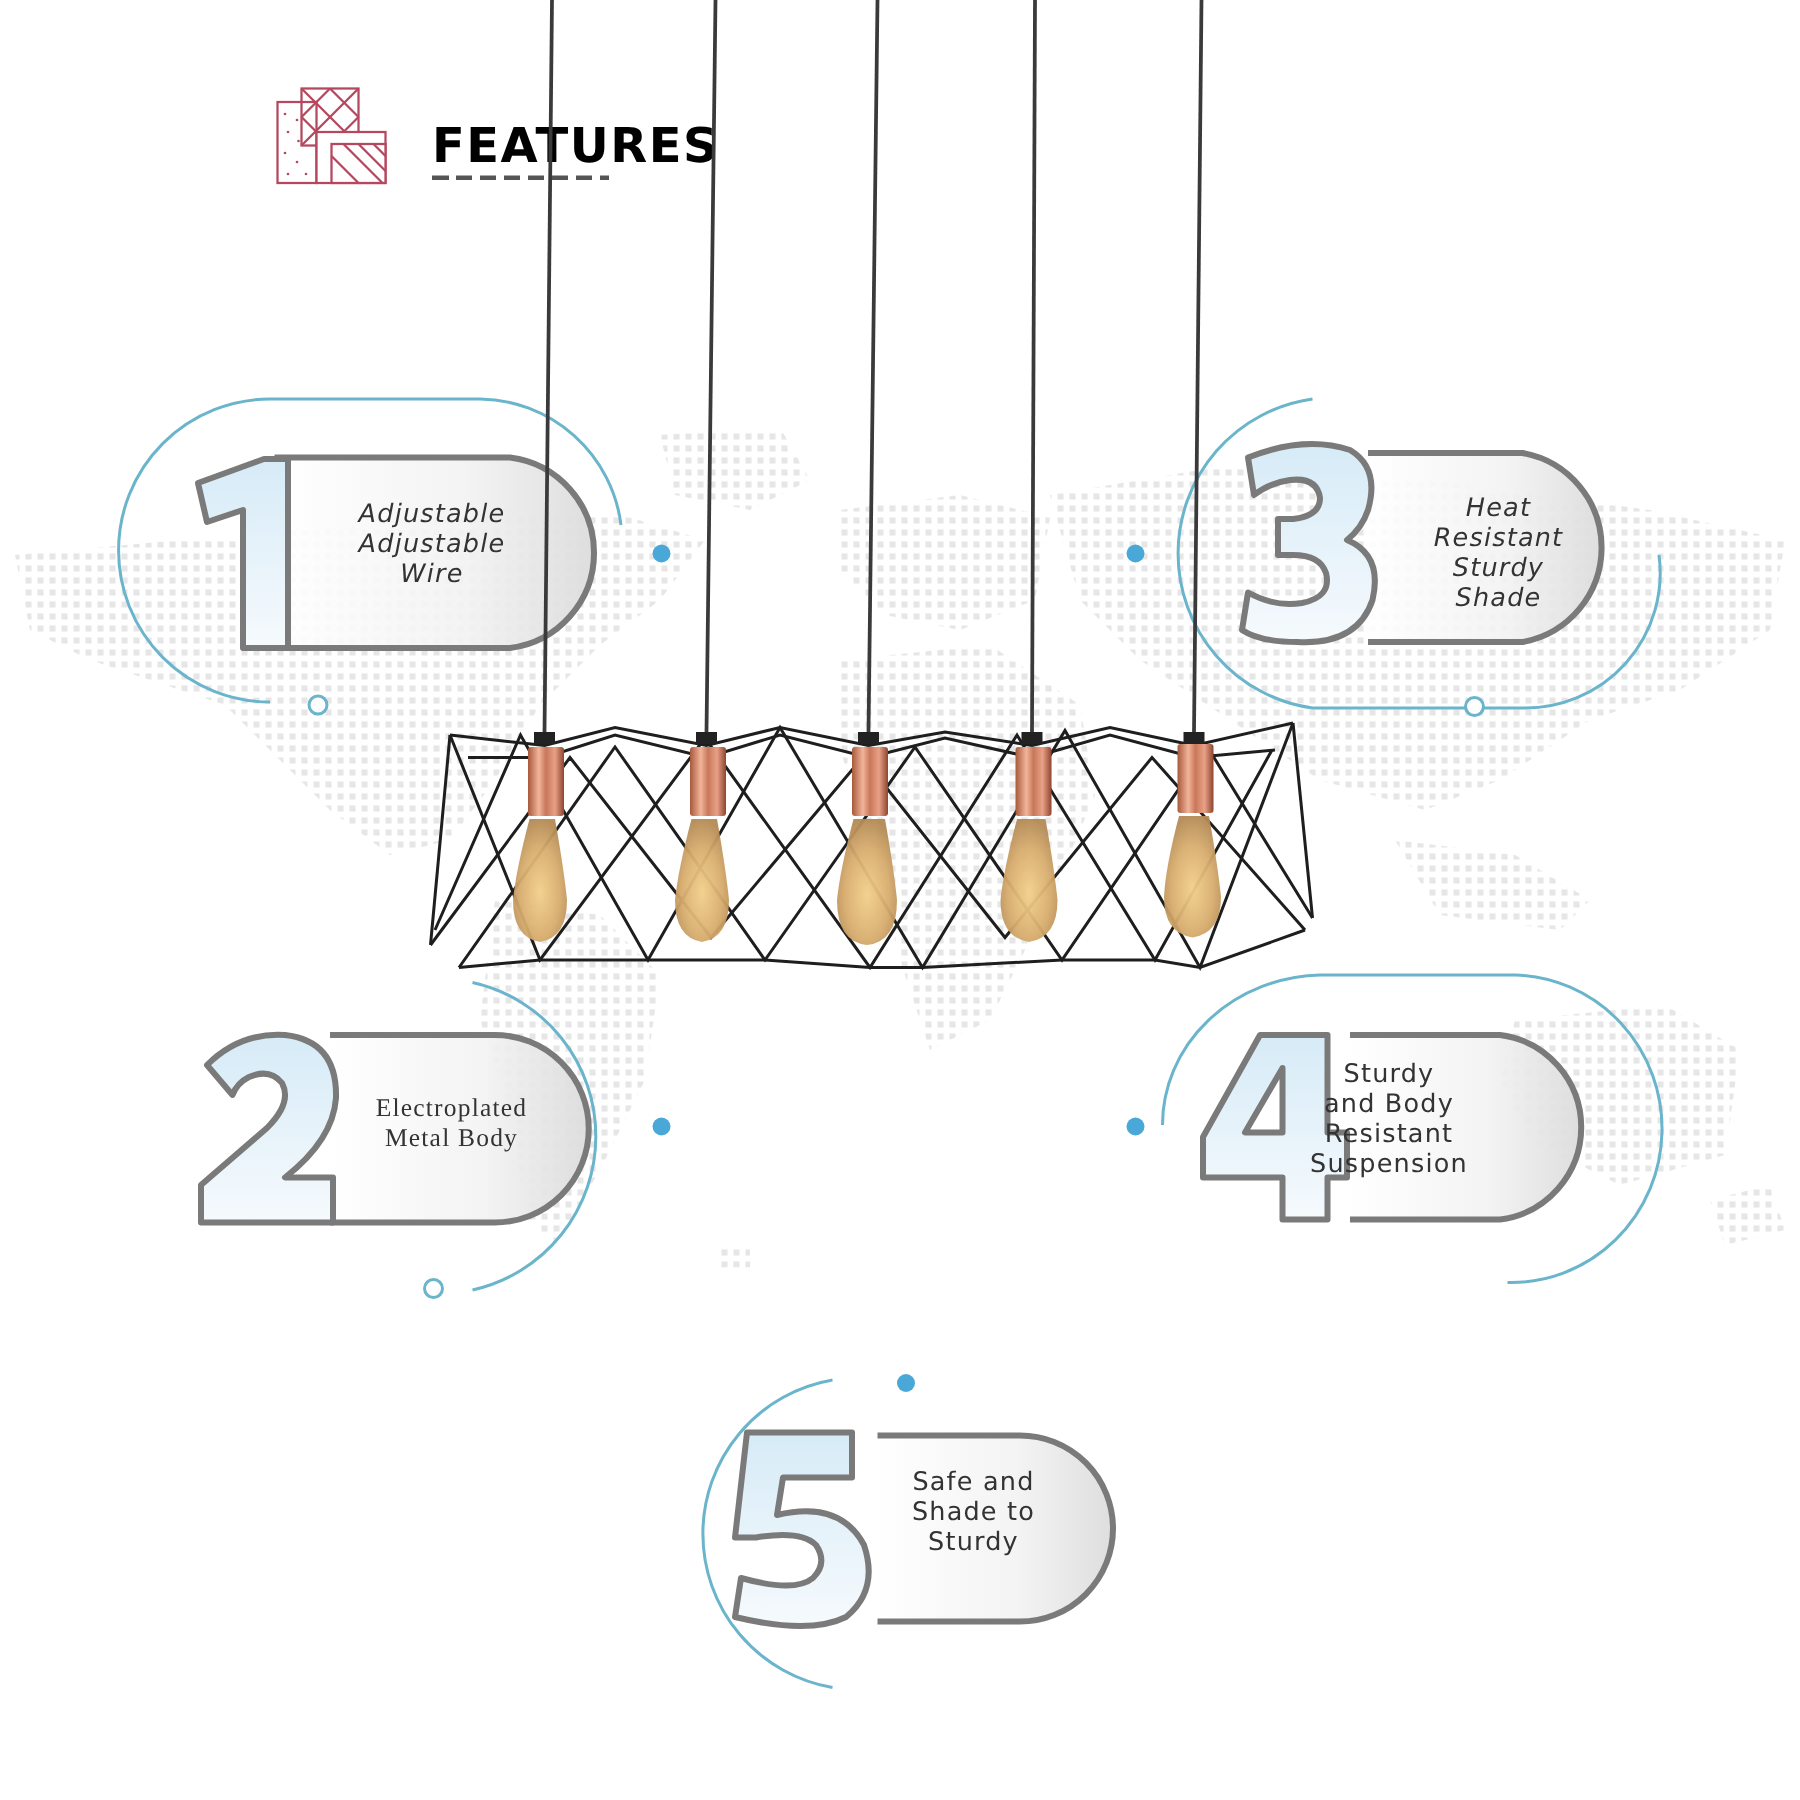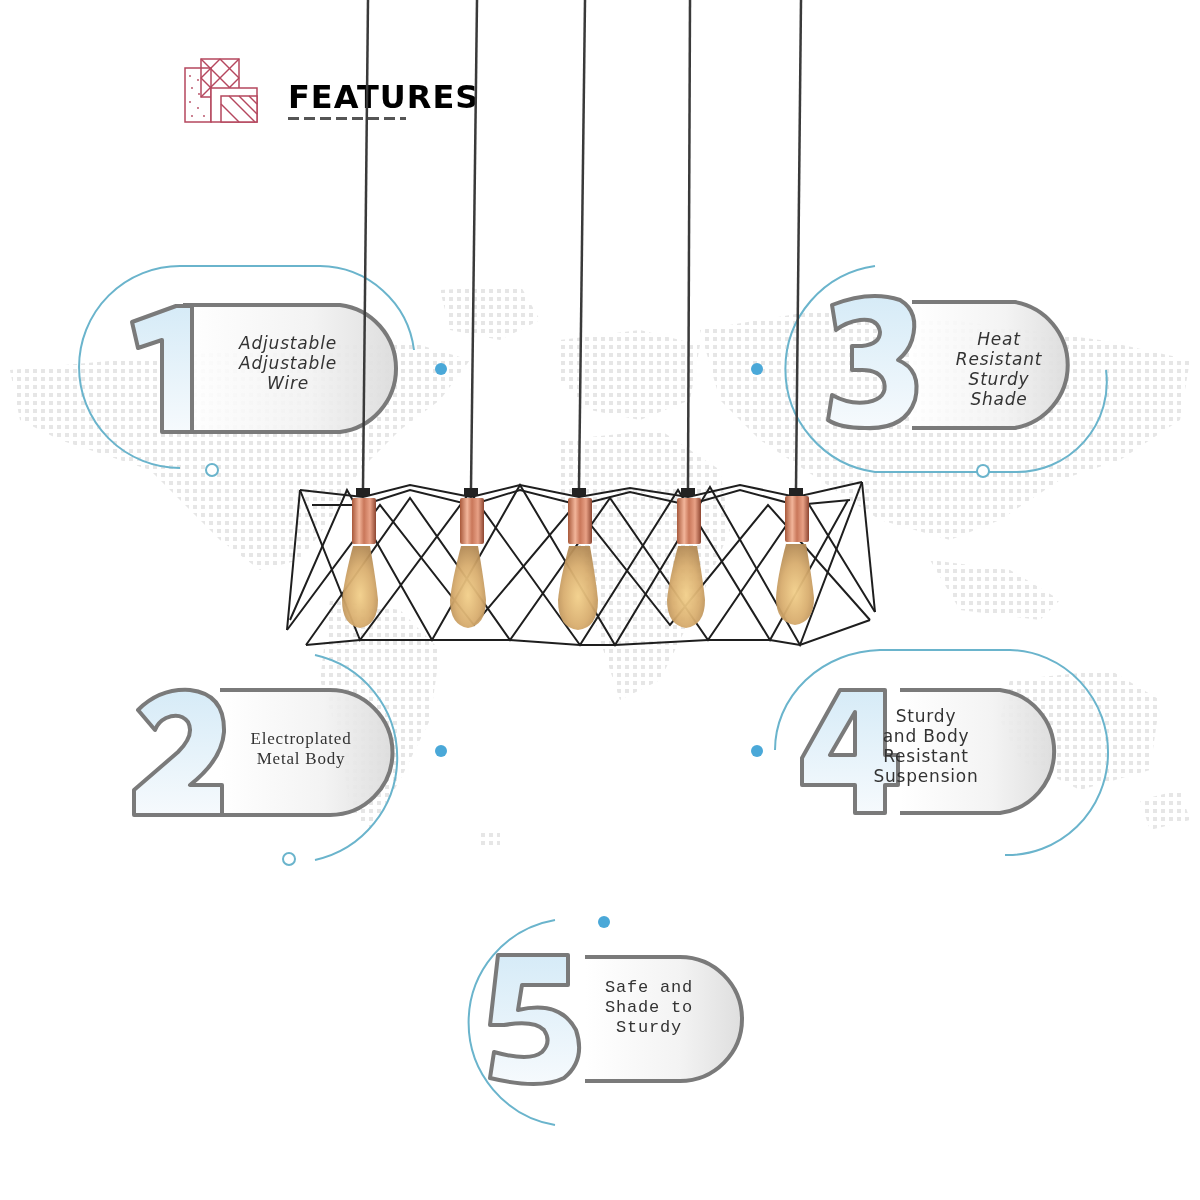--- a/index.html
+++ b/index.html
@@ -142,21 +142,21 @@
   <span>Resistant</span>
   <span>Sturdy</span>
   <span>Shade</span>
 </div>
 <div class="feature-text" style="left:859px; top:706px; width:134px;text-align:center;">
   <span>Sturdy</span>
   <span>and Body</span>
   <span>Resistant</span>
   <span>Suspension</span>
 </div>
-<div class="feature-text" style="left:590px; top:978px; width:118px;font-family:Liberation Mono, monospace;">
+<div class="feature-text" style="left:590px; top:978px; width:118px;">
   <span>Safe and</span>
   <span>Shade to</span>
   <span>Sturdy</span>
 </div>
 
 <svg class="layer" width="1200" height="1200" viewBox="0 0 1200 1200">
   <defs>
     <linearGradient id="copper" x1="0" y1="0" x2="1" y2="0">
       <stop offset="0" stop-color="#a8583a"></stop>
       <stop offset="0.3" stop-color="#f2b59a"></stop>

